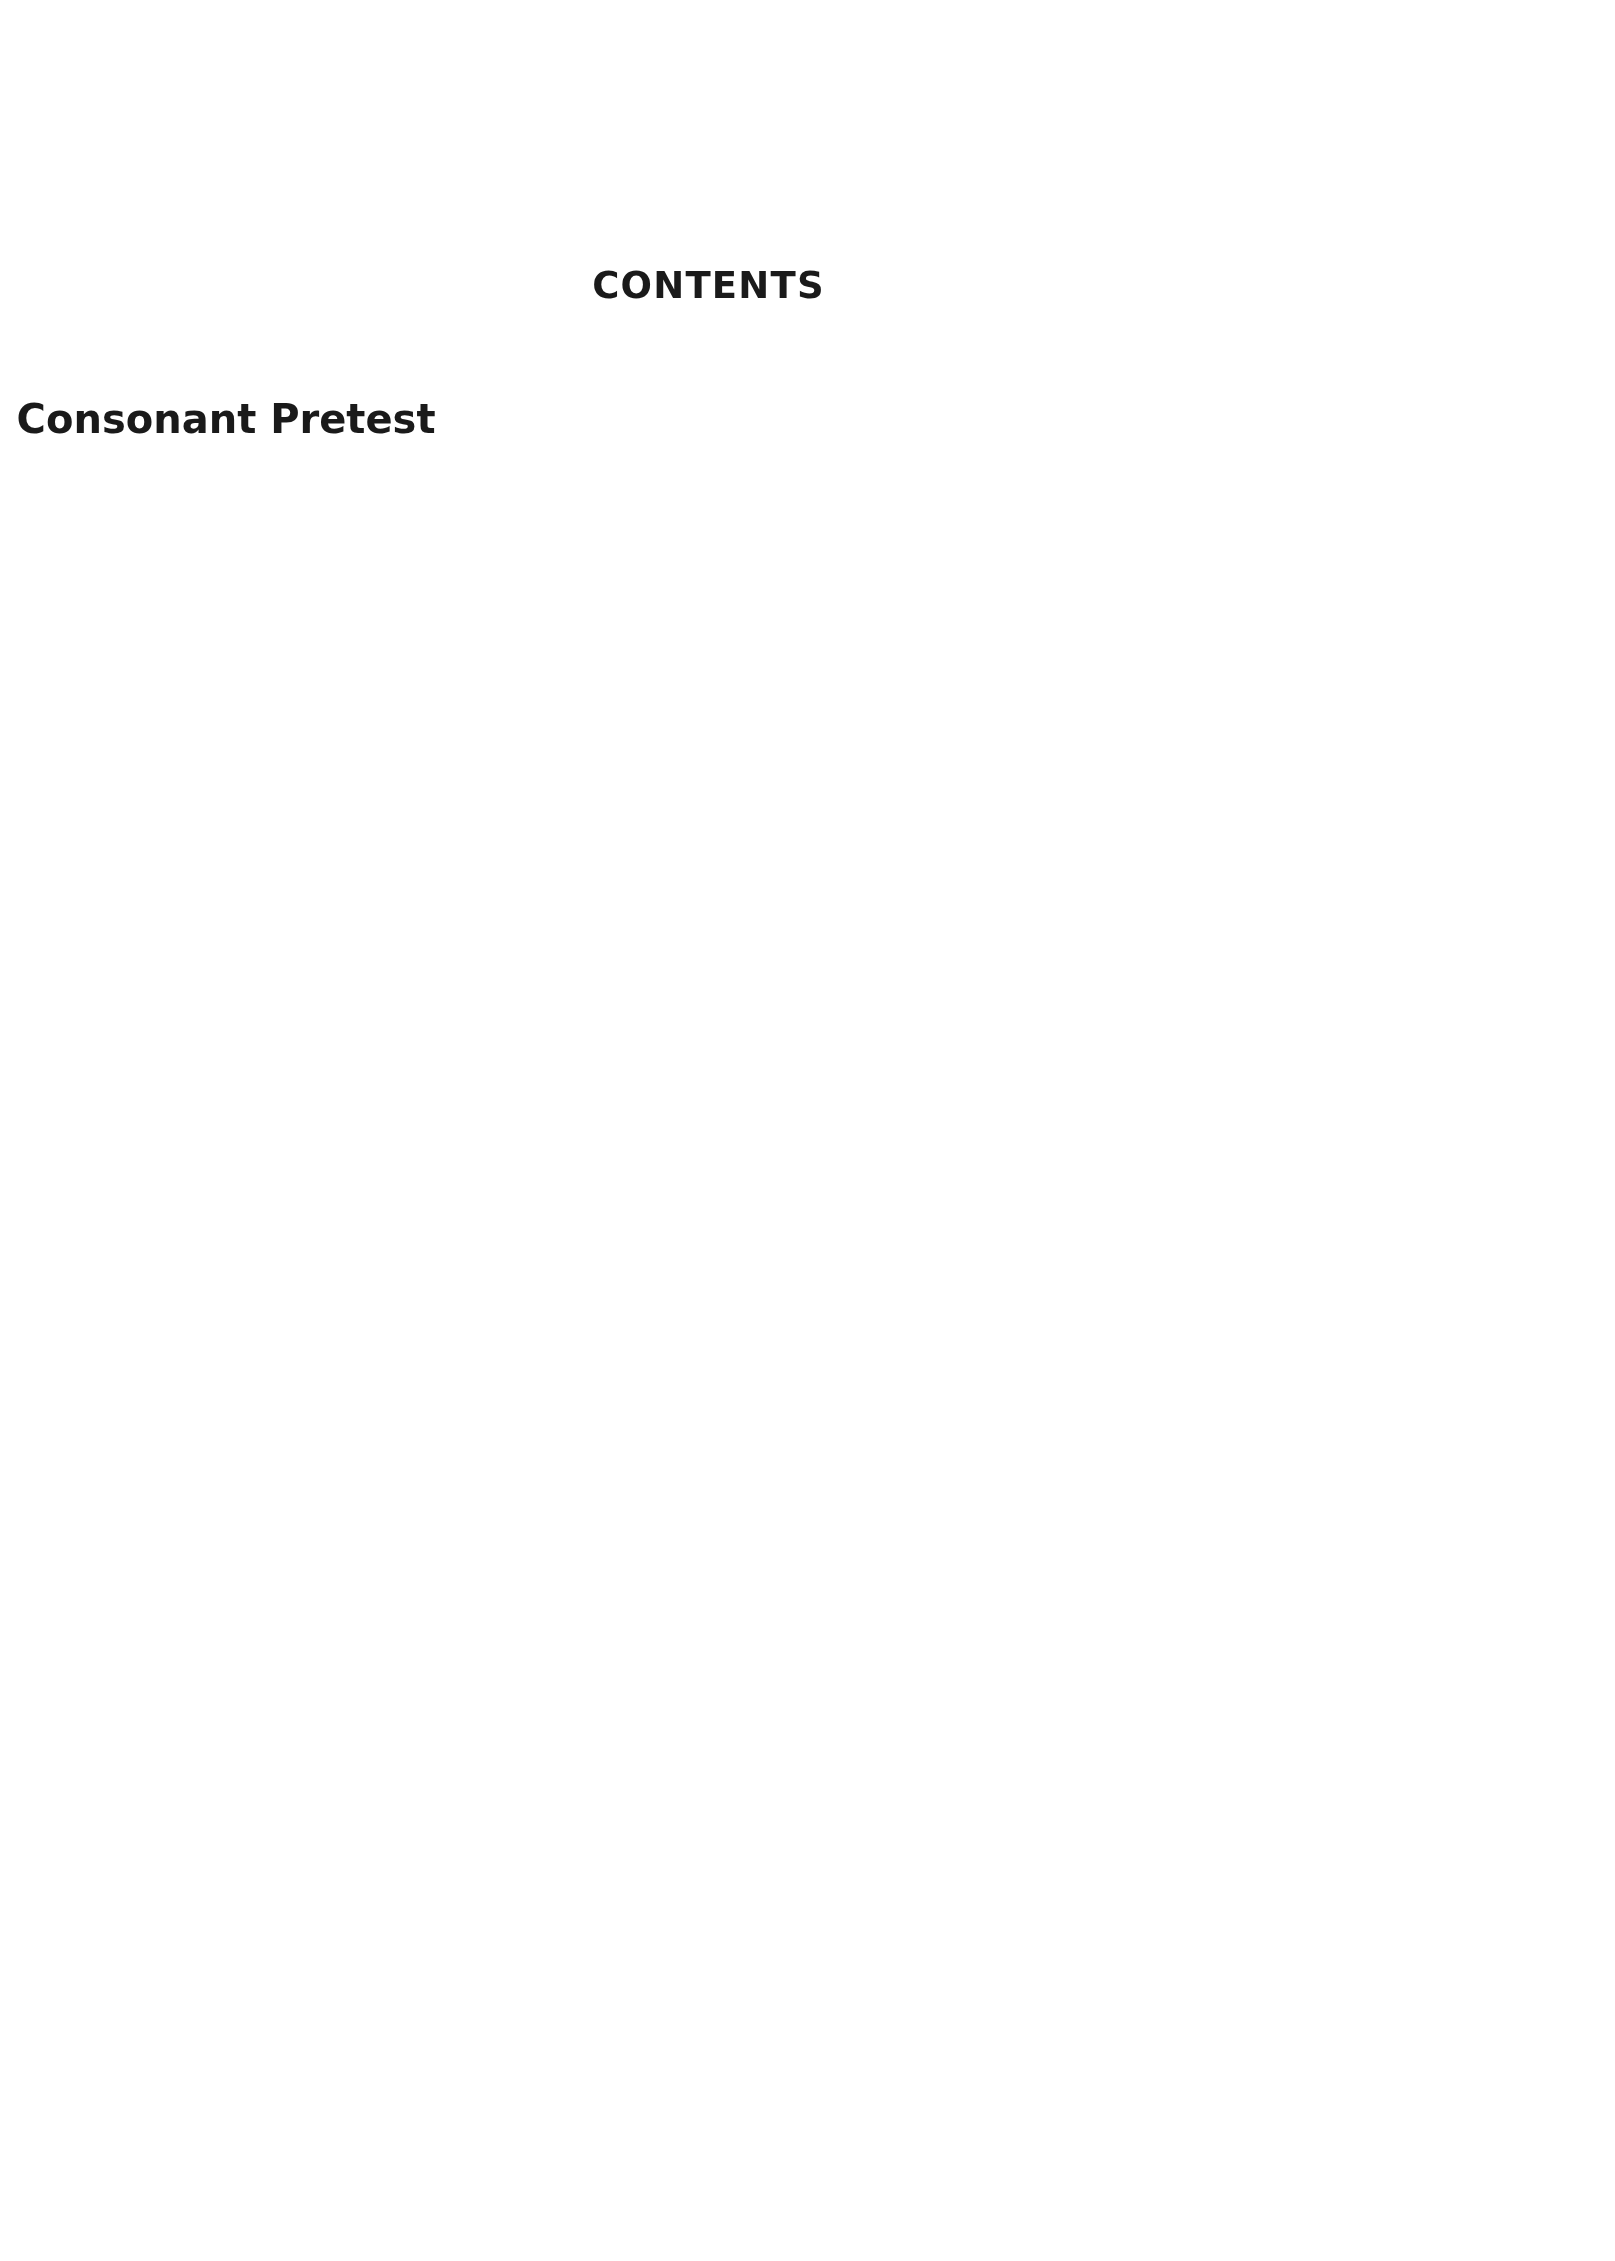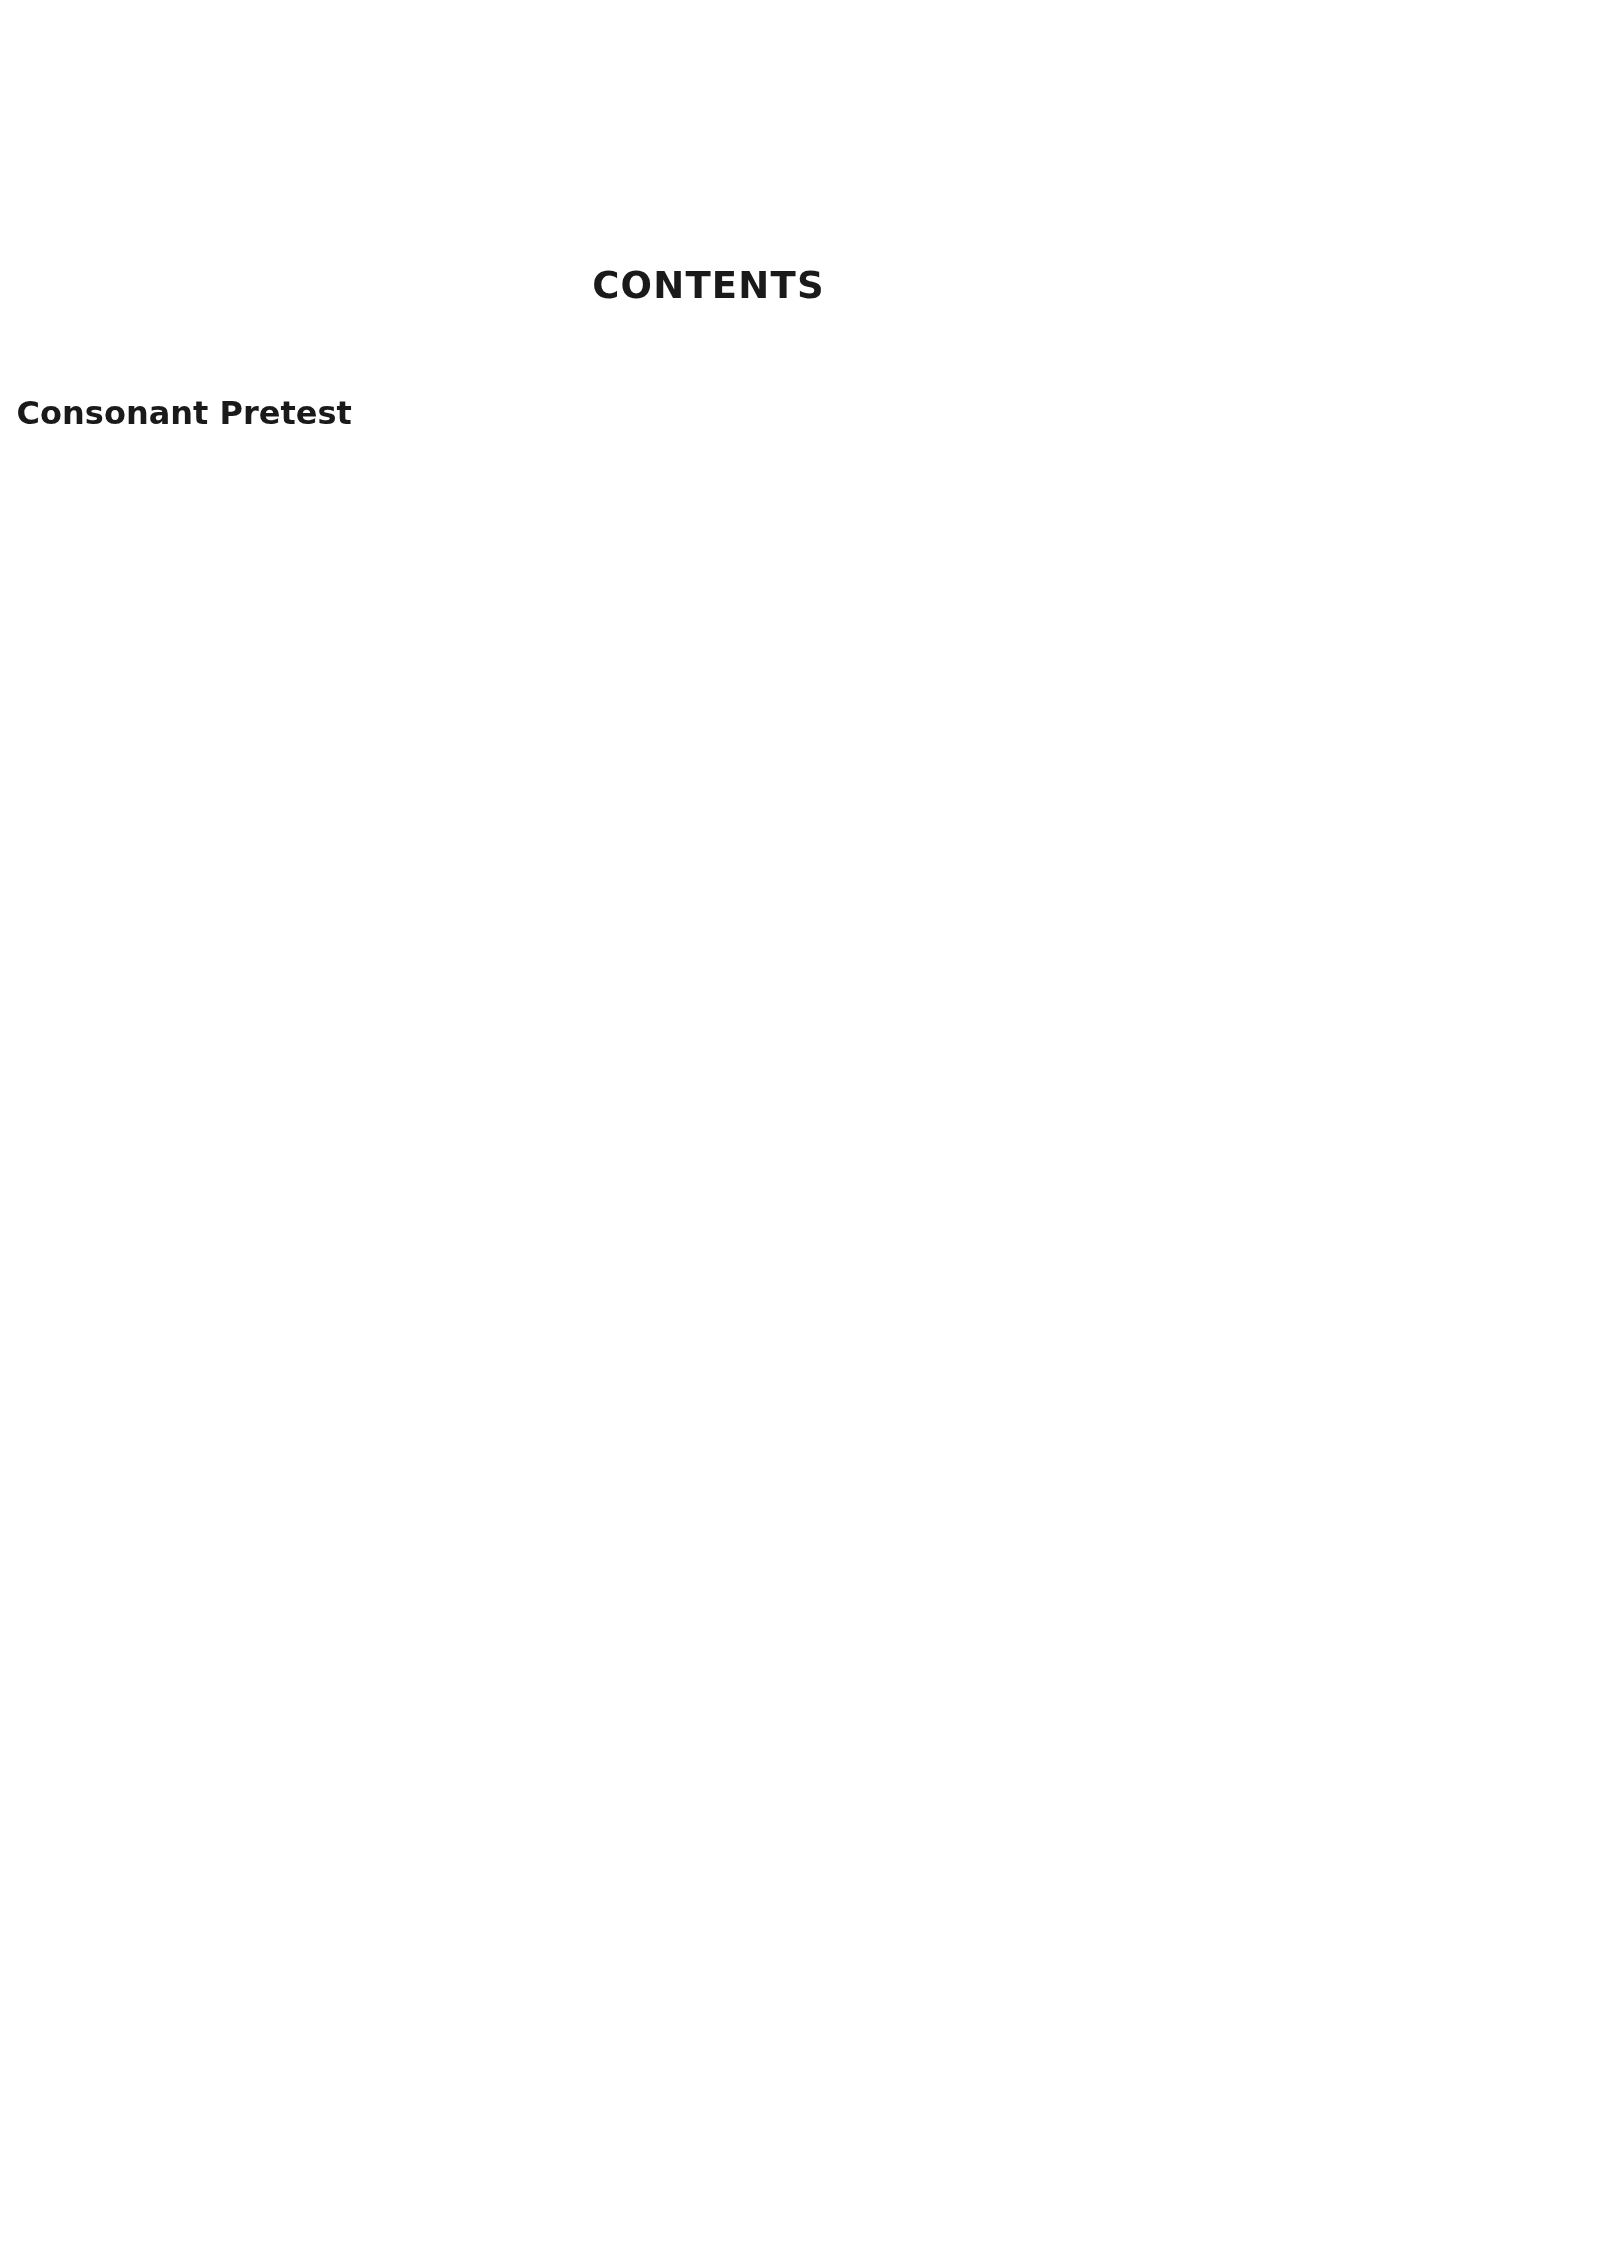--- a/index.html
+++ b/index.html
@@ -12,21 +12,21 @@
     height: 2261px;
     font-family: "DejaVu Sans", sans-serif;
     color: #000000;
     -webkit-font-smoothing: antialiased;
   }
   .page {
     position: relative;
     width: 1616px;
     height: 1761px;
     box-sizing: border-box;
-    padding: 7px;
+    padding: 16px;
   }
   .content {
     position: absolute;
     left: 0px;
     top: 0px;
     width: 1616px;
   }
   .toc-title {
     text-align: center;
     font-size: 37px;
@@ -72,21 +72,21 @@
     text-align: right;
     font-size: 30px;
   }
 
   .pretest-row {
     margin-top: 85px;
     font-weight: bold;
   }
   .pretest-row .label {
     font-weight: bold;
-    font-size: 32px;
+    font-size: 40px;
   }
   .pretest-row .page {
     font-weight: normal;
   }
   .pretest-row .dots { letter-spacing: 7.6px; }
 </style>
 </head>
 <body>
 
 <div class="page">

